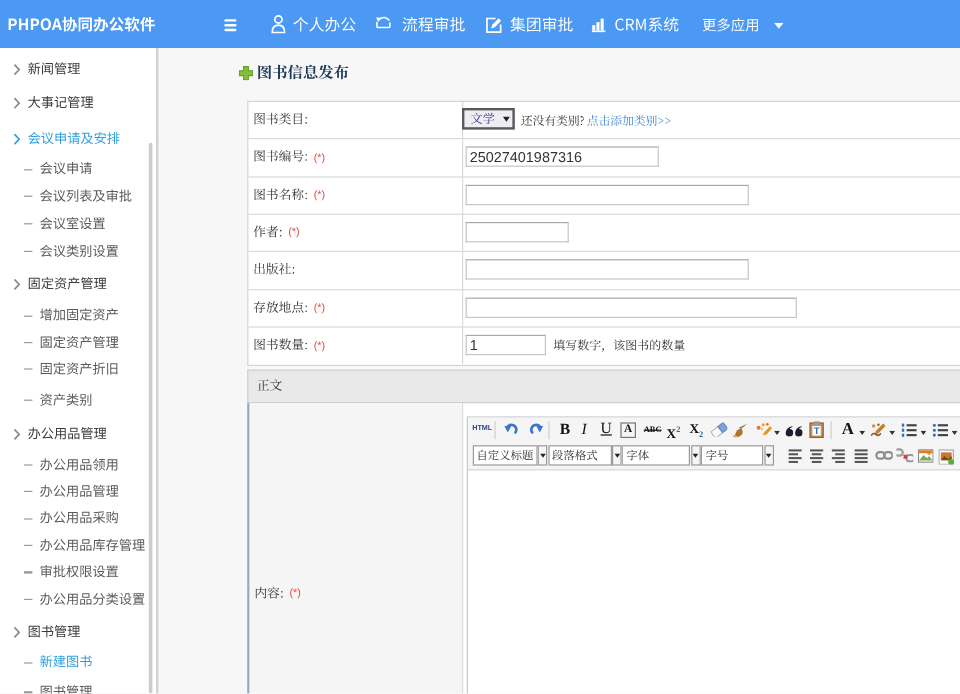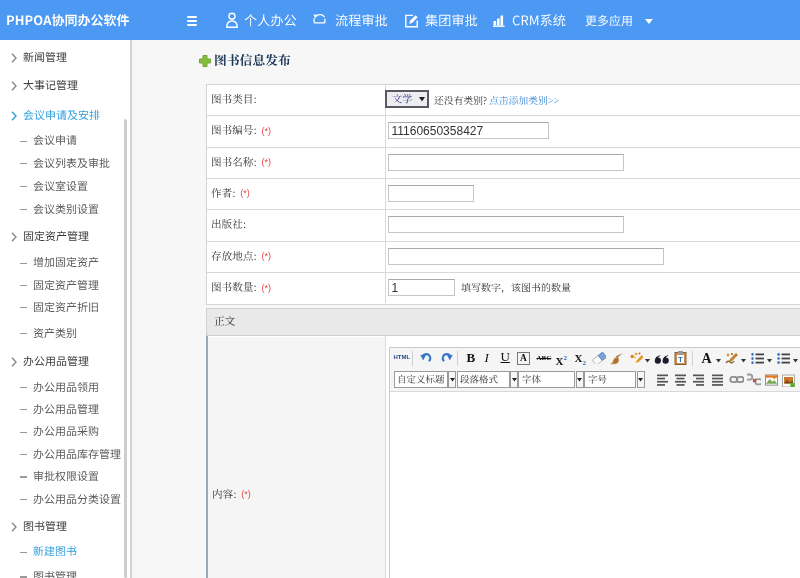--- a/index.html
+++ b/index.html
@@ -672,21 +672,21 @@
           <use href="#g106" x="6580"></use>
         </g>
       </svg>
     </div>
 <div style="position:absolute;left:387.5px;top:122.4px;width:161px;height:17px;background:#fff;border:1px solid #c6c6c6;border-top-color:#a9a9a9;box-sizing:border-box"></div>
 <div style="position:absolute;left:387.5px;top:153.6px;width:236px;height:17px;background:#fff;border:1px solid #c6c6c6;border-top-color:#a9a9a9;box-sizing:border-box"></div>
 <div style="position:absolute;left:387.5px;top:185.0px;width:86px;height:17px;background:#fff;border:1px solid #c6c6c6;border-top-color:#a9a9a9;box-sizing:border-box"></div>
 <div style="position:absolute;left:387.5px;top:216.4px;width:236px;height:17px;background:#fff;border:1px solid #c6c6c6;border-top-color:#a9a9a9;box-sizing:border-box"></div>
 <div style="position:absolute;left:387.5px;top:247.8px;width:276px;height:17px;background:#fff;border:1px solid #c6c6c6;border-top-color:#a9a9a9;box-sizing:border-box"></div>
 <div style="position:absolute;left:387.5px;top:279.2px;width:67px;height:17px;background:#fff;border:1px solid #c6c6c6;border-top-color:#a9a9a9;box-sizing:border-box"></div>
-<div style="position:absolute;left:391.5px;top:121.9px;font:normal 12px 'Liberation Sans', sans-serif;color:#333333;line-height:18px;white-space:nowrap">11160650358427</div>
+<div style="position:absolute;left:391.5px;top:121.9px;font:normal 12px 'Liberation Sans', sans-serif;color:#333333;line-height:18px;white-space:nowrap">25027401987316</div>
 <div style="position:absolute;left:391.5px;top:278.7px;font:normal 12px 'Liberation Sans', sans-serif;color:#333333;line-height:18px;white-space:nowrap">1</div>
 <div style="position:absolute;left:460.5px;top:281.7px;">
       <svg width="110" height="12" viewBox="0 0 110 12" style="display:block">
         <g fill="#333333" transform="translate(0 9.3) scale(0.010000 -0.010000)">
           <use href="#g107" x="0"></use>
           <use href="#g108" x="1000"></use>
           <use href="#g94" x="2000"></use>
           <use href="#g109" x="3000"></use>
           <use href="#g110" x="4000"></use>
           <use href="#g111" x="5000"></use>

